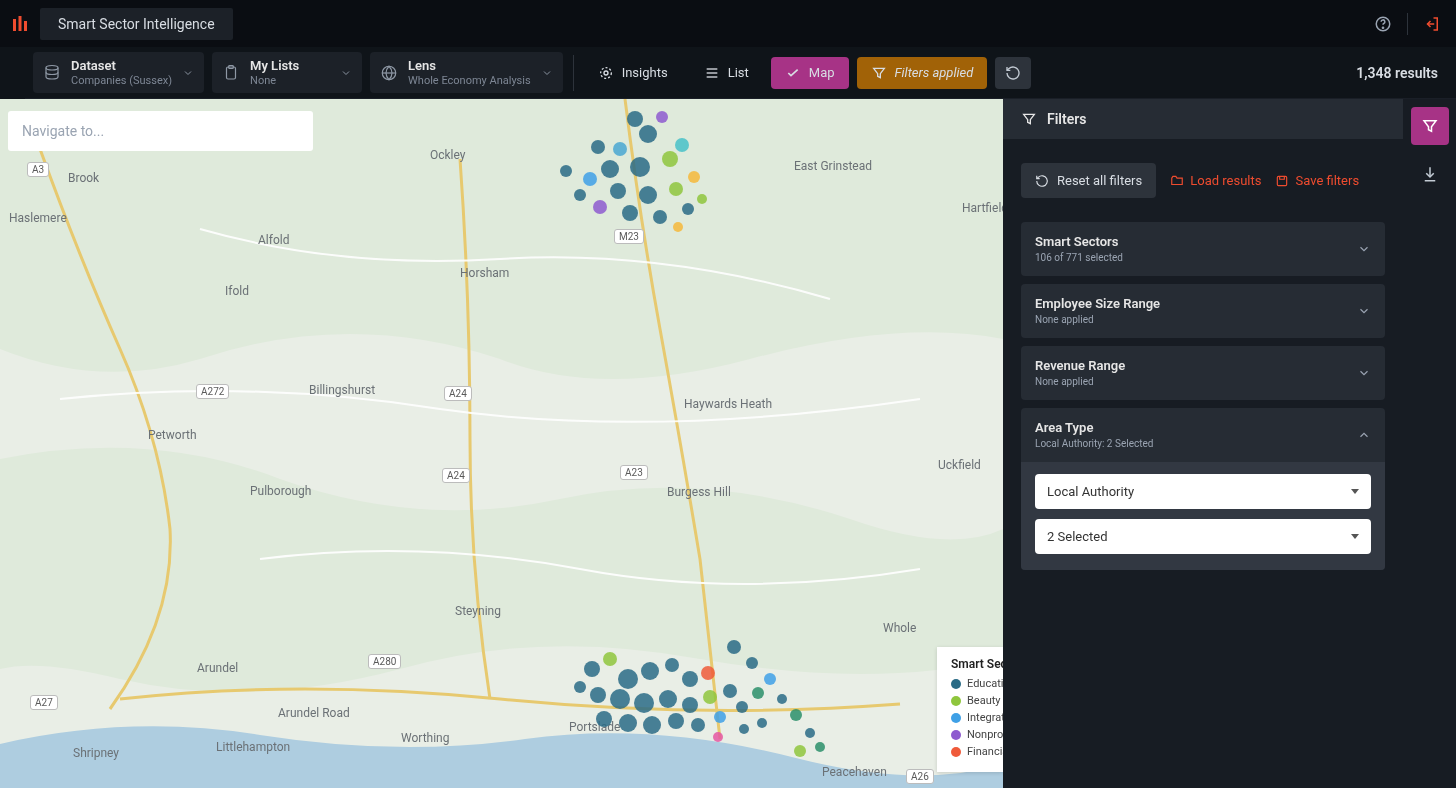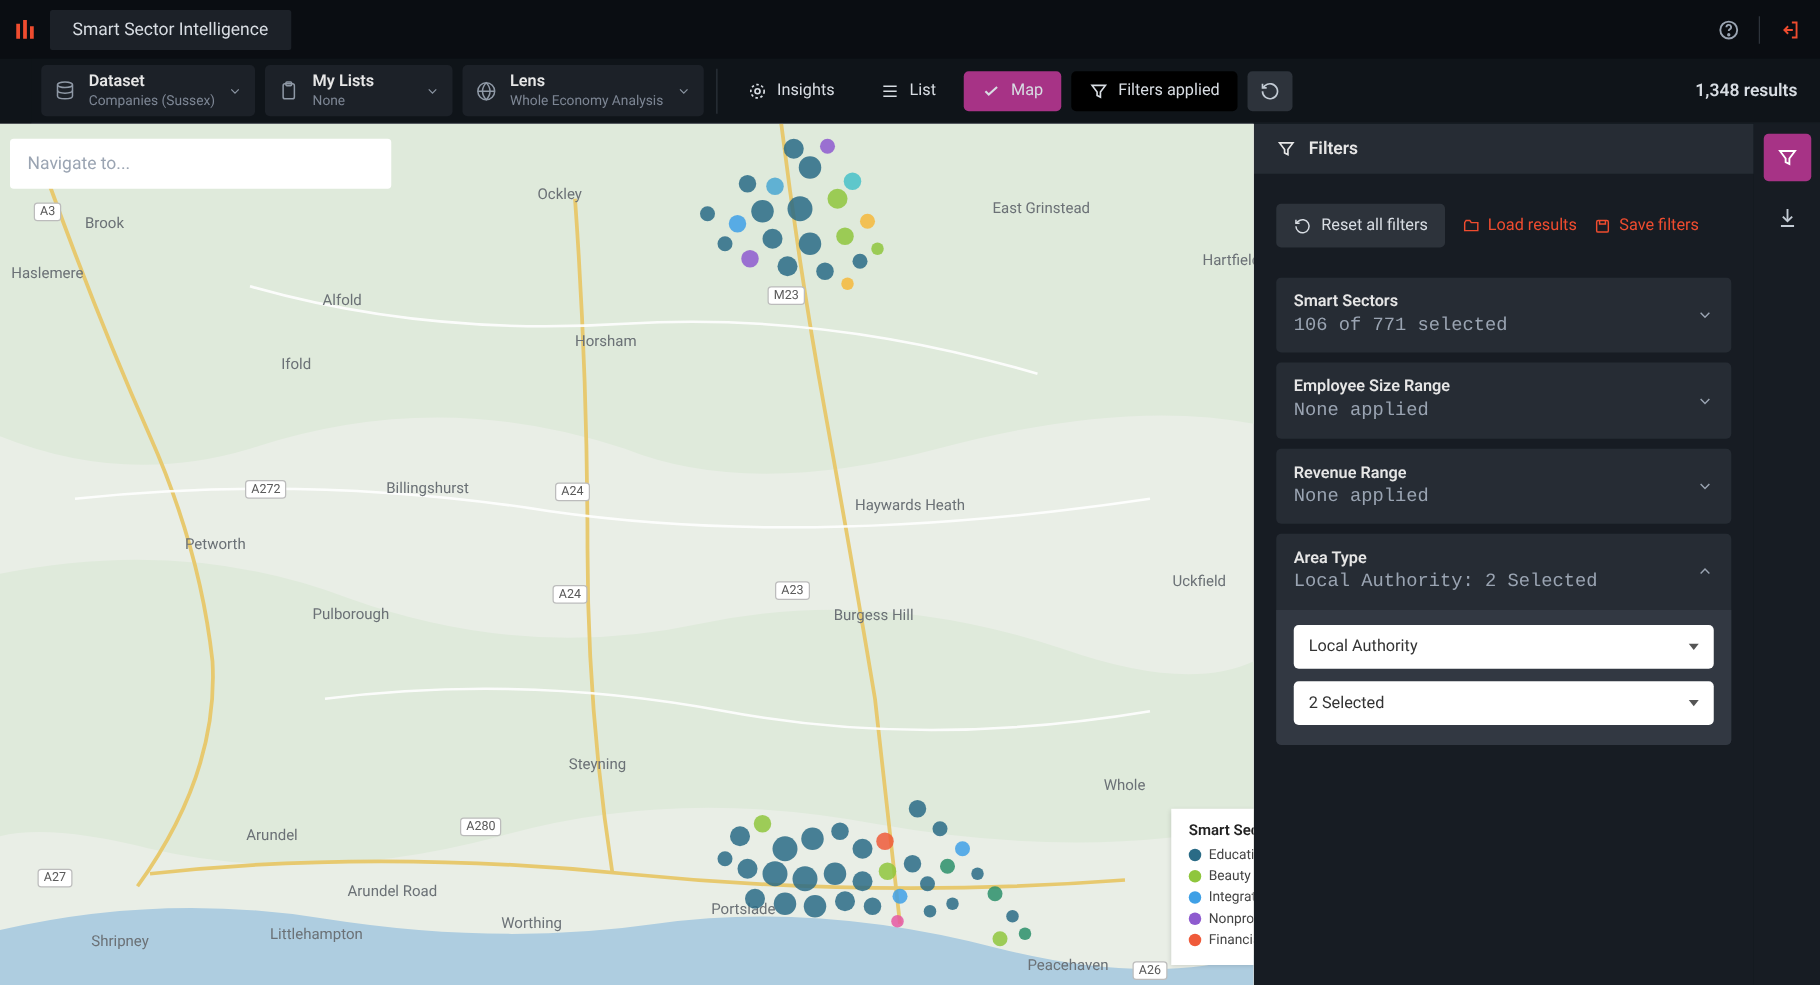--- a/index.html
+++ b/index.html
@@ -19,21 +19,21 @@
 .selector-icon { color: #8f99a6; display: flex; }
 .selector-text { flex: 1; }
 .selector-title { font-size: 13px; font-weight: 600; color: #e6e6e6; line-height: 1.2; }
 .selector-sub { font-size: 11px; color: #7d8694; line-height: 1.2; }
 .selector-chev { color: #8a94a1; }
 
 .toolbar-divider { width: 1px; height: 36px; background: #2d333b; margin: 0 2px; }
 
 .tbtn { background: transparent; border: none; color: #d8dde3; padding: 8px 14px; border-radius: 4px; display: flex; align-items: center; gap: 8px; font-size: 13px; cursor: pointer; }
 .tbtn.map { background: #a73386; }
-.tbtn.filters { background: #000000; }
+.tbtn.filters { background: #a16207; font-style: italic; }
 .tbtn.reset { background: #2d333b; color: #c3cbd4; padding: 8px 10px; }
 
 .toolbar-spacer { flex: 1; }
 .results-count { font-size: 14px; color: #d8dde3; padding-right: 10px; }
 .results-count b { font-weight: 600; }
 
 .main { position: relative; height: calc(100% - 99px); display: flex; }
 
 .map-area { flex: 1; position: relative; background: #ffffff; overflow: hidden; }
 .map-bg { position: absolute; inset: 0; }
@@ -58,21 +58,21 @@
 
 .fp-actions { padding: 24px 18px; display: flex; align-items: center; gap: 14px; }
 .fp-reset { background: #2d333b; color: #d8dde3; border: none; padding: 10px 14px; border-radius: 4px; display: flex; align-items: center; gap: 8px; font-size: 13px; cursor: pointer; }
 .fp-link { color: #ef4c2f; font-size: 13px; display: flex; align-items: center; gap: 6px; cursor: pointer; }
 
 .fp-accs { padding: 0 18px; overflow-y: auto; }
 .acc { background: #262c34; border-radius: 4px; margin-bottom: 8px; }
 .acc-head { padding: 12px 14px; display: flex; align-items: center; cursor: pointer; }
 .acc-text { flex: 1; }
 .acc-title { font-size: 13px; font-weight: 600; line-height: 1.3; }
-.acc-sub { font-size: 15px; color: #9aa4b2; line-height: 1.3; font-family: Liberation Mono, monospace; }
+.acc-sub { font-size: 10px; color: #9aa4b2; line-height: 1.3; }
 .acc-body { background: #323842; padding: 12px 14px 16px; border-radius: 0 0 4px 4px; }
 .sel { background: #fff; border-radius: 4px; padding: 10px 12px; display: flex; align-items: center; justify-content: space-between; color: #333; font-size: 13px; cursor: pointer; margin-bottom: 10px; }
 .sel:last-child { margin-bottom: 0; }
 .caret { width: 0; height: 0; border-left: 4px solid transparent; border-right: 4px solid transparent; border-top: 5px solid #555; }
 
 .rail { width: 53px; background: #171c23; display: flex; flex-direction: column; align-items: center; padding-top: 8px; gap: 10px; }
 .rail-btn { width: 38px; height: 38px; display: flex; align-items: center; justify-content: center; border-radius: 4px; color: #c3cbd4; cursor: pointer; }
 .rail-btn.active { background: #a73386; color: #fff; }
 
 svg { display: block; }

